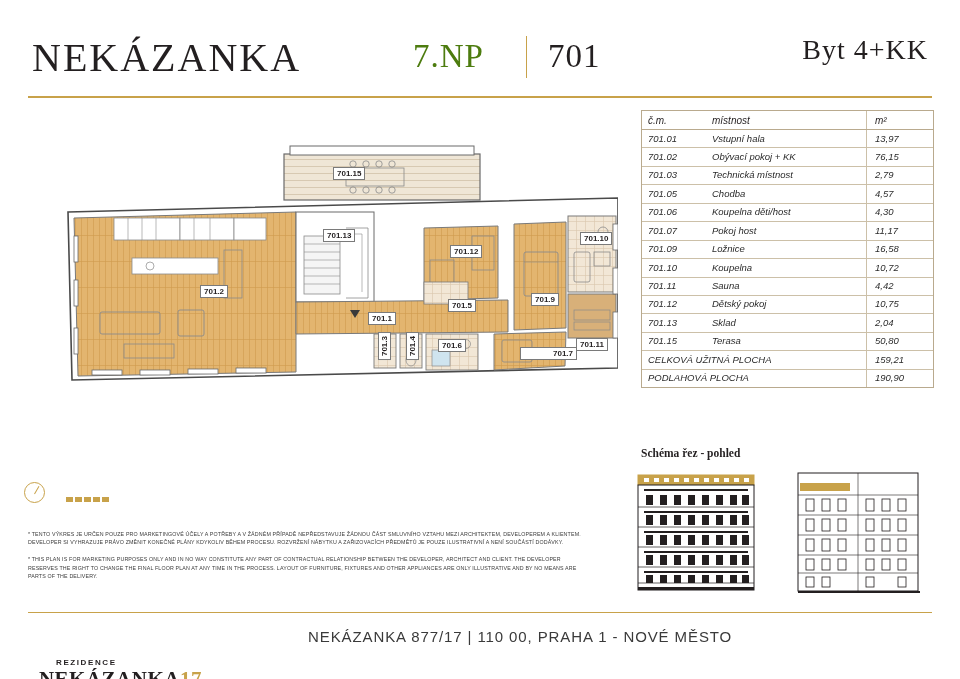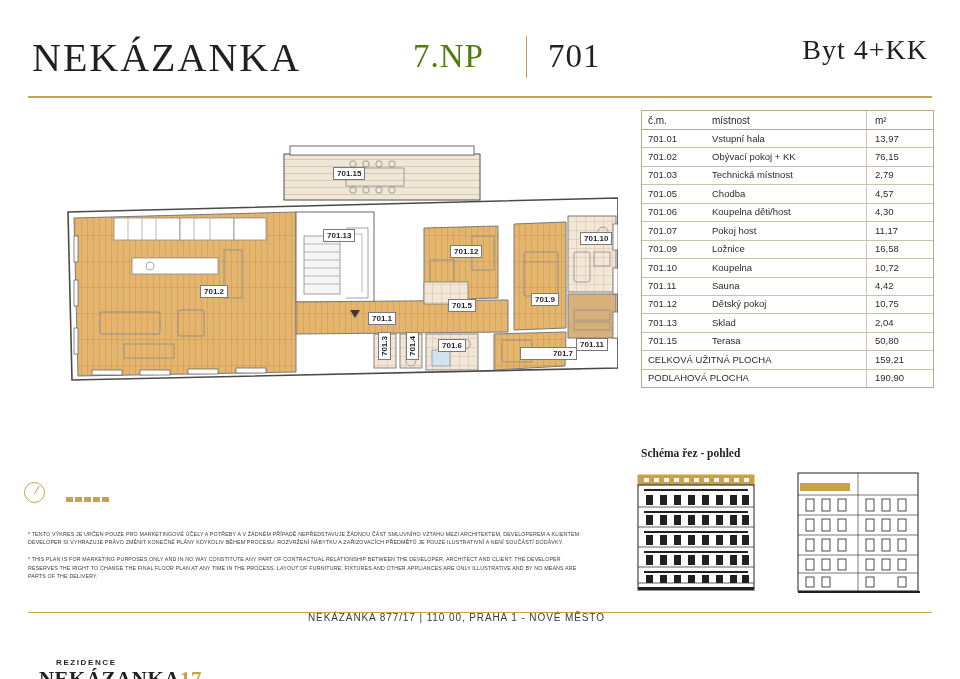--- a/index.html
+++ b/index.html
@@ -78,20 +78,21 @@
     position: absolute;
     left: 641px; top: 110px;
     width: 291px;
     border: 1px solid #b9aa8e;
     background: #ffffff;
   }
   table.areas {
     width: 100%;
     border-collapse: collapse;
     font-size: 9.5px;
+    font-style: italic;
   }
   table.areas th, table.areas td {
     border-bottom: 1px solid #ccc0a8;
     padding: 3.5px 6px;
     text-align: left;
     font-weight: normal;
     color: #2b2b2b;
     line-height: 1.1;
   }
   table.areas th {
@@ -240,22 +241,22 @@
     width: 14px; height: 2px;
     background: #231f20;
     margin: 0 0 5px 5px;
   }
   .logo-17 {
     color: #c8a24a;
     font-size: 21px;
   }
   .footer-address {
     position: absolute;
-    left: 308px; top: 612px;
-    font-size: 10px;
+    left: 308px; top: 628px;
+    font-size: 15px;
     letter-spacing: 0.9px;
     color: #3a3a3a;
   }
 </style>
 </head>
 <body>
 
 <div class="page">
 
   <div class="header">

